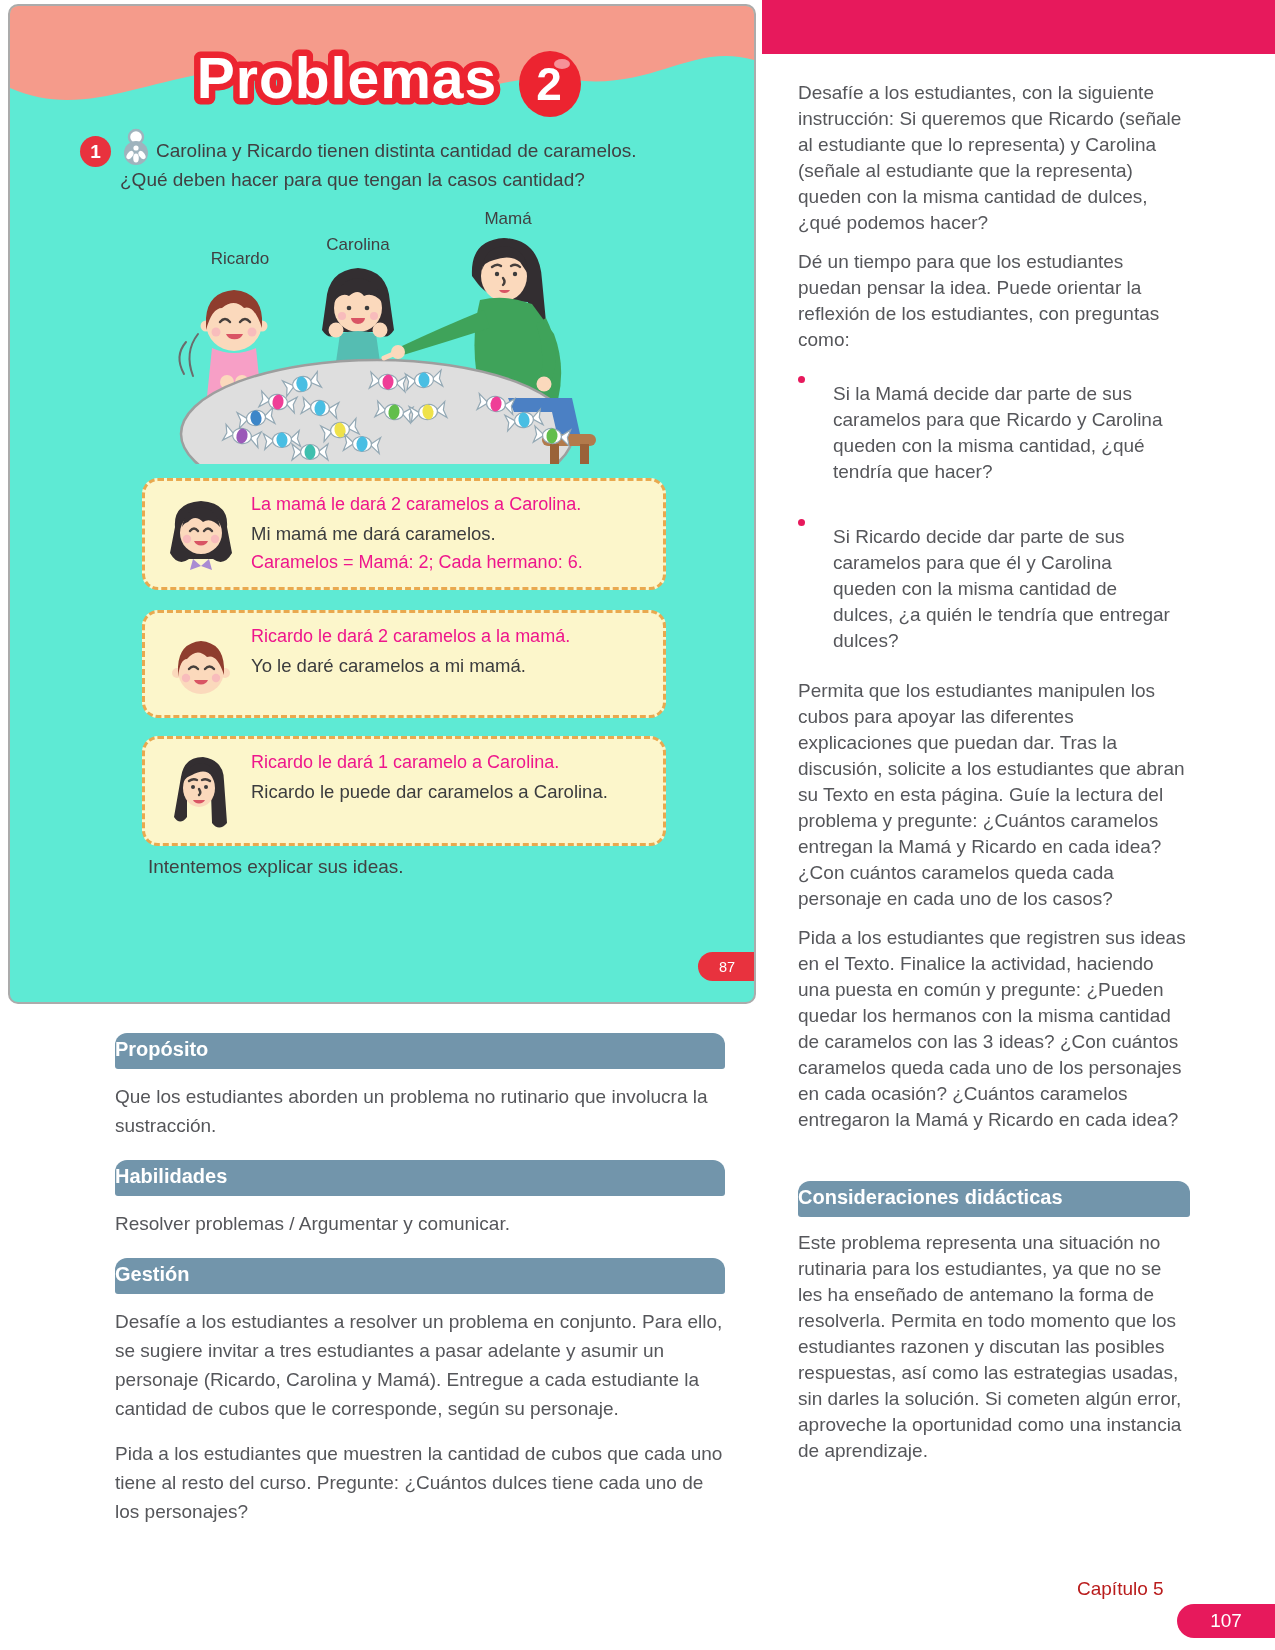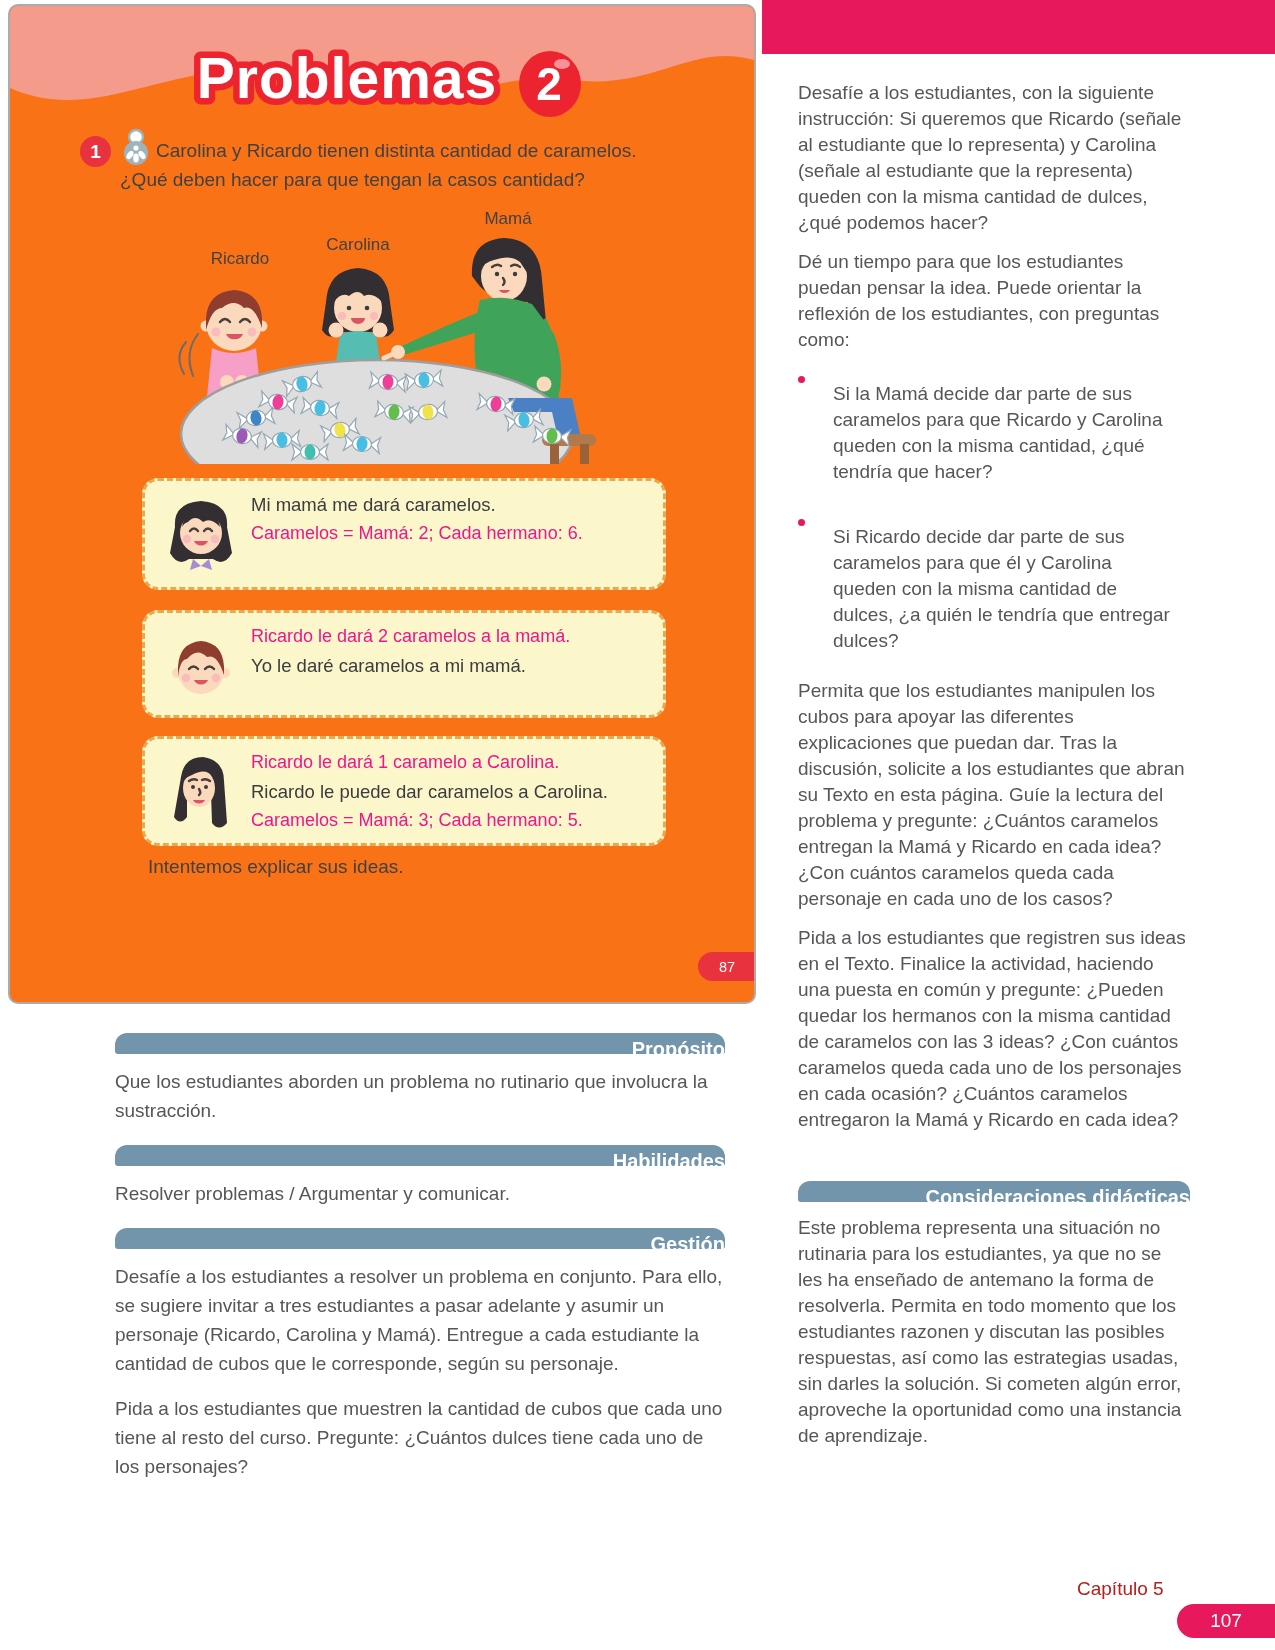--- a/index.html
+++ b/index.html
@@ -4,21 +4,21 @@
 <style>
   html,body{margin:0;padding:0;width:1275px;height:1650px;background:#fff;overflow:hidden;
     font-family:"Liberation Sans",sans-serif;}
   #page{position:relative;width:1275px;height:1650px;background:#fff;}
 
   
   .topbar{position:absolute;left:762px;top:0;right:0;height:54px;background:var(--crimson);}
 
   
   .frame{position:absolute;left:8px;top:4px;width:748px;height:1000px;box-sizing:border-box;
-    border:2px solid #ababab;border-radius:10px;background:#f97316;overflow:hidden;}
+    border:2px solid #ababab;border-radius:10px;background:#5eead4;overflow:hidden;}
   .wave{position:absolute;left:0;top:0;width:100%;height:138px;}
   .logo-wrap{position:absolute;left:50%;top:12px;transform:translateX(-50%);}
   .logo-text{fill:#fff;stroke:var(--logoRed);stroke-width:13px;paint-order:stroke;stroke-linejoin:round;
     font-family:"Liberation Sans",sans-serif;font-weight:bold;font-size:57px;letter-spacing:1px;}
   .logo-blob{fill:var(--logoRed);}
   .logo-num{fill:#fff;font-family:"Liberation Sans",sans-serif;font-weight:bold;font-size:46px;text-anchor:middle;}
 
   .num-badge{position:absolute;left:70px;top:130px;width:31px;height:31px;border-radius:50%;
     background:var(--red);color:#fff;font-weight:bold;font-size:19px;display:flex;align-items:center;justify-content:center;}
   .gicon{position:absolute;left:110px;top:122px;}
@@ -39,22 +39,22 @@
   .idea-box .st{color:#3b3c3e;font-size:18.5px;line-height:29px;}
   .idea-box .rs{color:var(--pink);font-size:18px;line-height:29px;}
 
   .closing{position:absolute;left:138px;top:850px;font-size:19px;color:var(--student);}
   .page-tab{position:absolute;right:-2px;top:946px;width:58px;height:29px;background:var(--red);
     border-radius:15px 0 0 15px;color:#fff;font-size:14.5px;display:flex;align-items:center;justify-content:center;}
 
   
   .left-col{position:absolute;left:115px;top:1033px;width:610px;color:var(--body);}
   .right-col{position:absolute;left:798px;top:80px;width:392px;color:var(--body);}
-  .bar{height:21px;line-height:33px;border-radius:12px 12px 3px 3px;background:var(--headerBlue);
-    color:#fff;font-weight:bold;font-size:20px;text-align:right;margin:20px 0 13px;}
+  .bar{height:36px;line-height:33px;border-radius:12px 12px 3px 3px;background:var(--headerBlue);
+    color:#fff;font-weight:bold;font-size:20px;text-align:left;margin:20px 0 13px;}
   .bar:first-child{margin-top:0;}
   .left-col p{margin:0 0 16px;font-size:19px;line-height:29px;}
   .right-col p{margin:0 0 13px;font-size:19px;line-height:26px;}
   .it{}
   .bullets{margin:0 0 6px;}
   .bullet{display:flex;gap:13px;margin:0 0 9px;}
   .dot{flex:0 0 auto;width:7px;height:7px;border-radius:50%;background:var(--crimson);margin-top:10px;}
   .bullet p{margin:15px;}
   .consider-bar{margin-top:48px;}
 
@@ -201,20 +201,21 @@
           <path class="feat" d="M29 38 q4 -5 8 0"></path>
             <path class="feat" d="M43 38 q4 -5 8 0"></path>
           <circle cx="26" cy="46" r="4.2" fill="#f8bcbc"></circle>
             <circle cx="54" cy="46" r="4.2" fill="#f8bcbc"></circle>
           <path d="M33 48 a7.5 7 0 0 0 14 0 z" fill="#d95464"></path>
           <path d="M32 66 l8 7 l-11 4 z" fill="#a98bd3"></path>
             <path d="M48 66 l-8 7 l11 4 z" fill="#a98bd3"></path>
         </svg>
       </span>
       <div class="txt">
+        <div class="hl">La mamá le dará 2 caramelos a Carolina.</div>
         <div class="st">Mi mamá me dará caramelos.</div>
         <div class="rs">Caramelos = Mamá: 2; Cada hermano: 6.</div>
       </div>
     </div>
 
     <div class="idea-box" style="top:604px;height:108px;">
       <span class="avatar">
         <svg width="80" height="84" viewBox="0 0 80 84">
           <circle cx="16" cy="48" r="5" fill="#fbd9bc"></circle>
             <circle cx="64" cy="48" r="5" fill="#fbd9bc"></circle>
@@ -243,21 +244,20 @@
             <circle cx="45" cy="36" r="2" fill="#3c3c3c"></circle>
           <path class="feat" d="M28 30 q4 -3 8 -1"></path>
             <path class="feat" d="M41 29 q4 -2 8 1"></path>
           <path class="feat" d="M38 38 q2.5 4 0 6"></path>
           <path d="M32 49 a6.5 5.5 0 0 0 12 0 z" fill="#d95464"></path>
         </svg>
       </span>
       <div class="txt">
         <div class="hl">Ricardo le dará 1 caramelo a Carolina.</div>
         <div class="st">Ricardo le puede dar caramelos a Carolina.</div>
-        <div class="rs">Caramelos = Mamá: 3; Cada hermano: 5.</div>
       </div>
     </div>
 
     <div class="closing">Intentemos explicar sus ideas.</div>
     <div class="page-tab">87</div>
   </div>
 
   <div class="left-col">
     <div class="bar">Propósito</div>
     <p>Que los estudiantes aborden un problema no rutinario que involucra la sustracción.</p>

